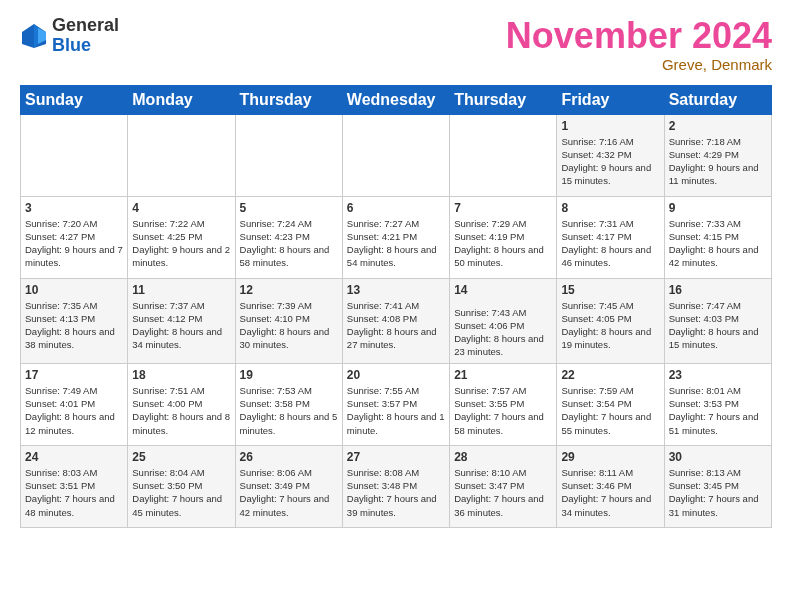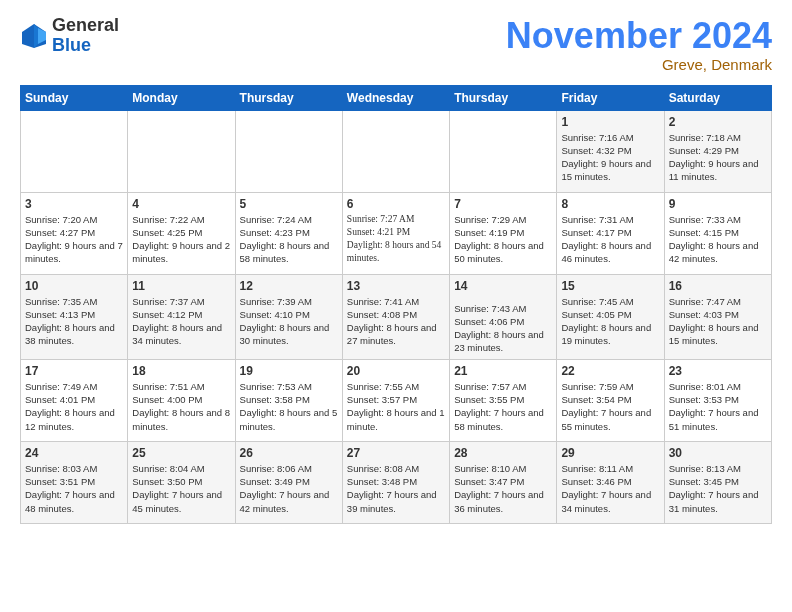--- a/index.html
+++ b/index.html
@@ -44,36 +44,36 @@
       width: 28px;
       height: 28px;
       margin-right: 4px;
     }
     .title-block {
       text-align: right;
     }
     .month-title {
       font-size: 36px;
       font-weight: bold;
-      color: #3b82f6;
+      color: #ec4899;
       line-height: 1.1;
     }
     .location {
       font-size: 15px;
       color: #a16207;
     }
     table {
       width: 100%;
       border-collapse: collapse;
       table-layout: fixed;
     }
     thead tr th {
       background: #1565c0;
       color: #fff;
-      font-size: 12px;
+      font-size: 16px;
       font-weight: bold;
       padding: 5px 4px;
       text-align: left;
       border: 1px solid #1565c0;
     }
     tbody tr td {
       border: 1px solid #ccc;
       vertical-align: top;
       padding: 4px 4px;
       font-size: 10px;
@@ -170,21 +170,21 @@
 Daylight: 9 hours and 2 minutes.</div>
           </td>
           <td>
             <span class="day-num">5</span>
             <div class="day-info" style="white-space: pre-line;">Sunrise: 7:24 AM
 Sunset: 4:23 PM
 Daylight: 8 hours and 58 minutes.</div>
           </td>
           <td>
             <span class="day-num">6</span>
-            <div class="day-info" style="white-space: pre-line; font-family: Liberation Serif, serif;">Sunrise: 7:27 AM
+            <div class="day-info" style="white-space: pre-line;">Sunrise: 7:27 AM
 Sunset: 4:21 PM
 Daylight: 8 hours and 54 minutes.</div>
           </td>
           <td>
             <span class="day-num">7</span>
             <div class="day-info" style="white-space: pre-line;">Sunrise: 7:29 AM
 Sunset: 4:19 PM
 Daylight: 8 hours and 50 minutes.</div>
           </td>
           <td>

